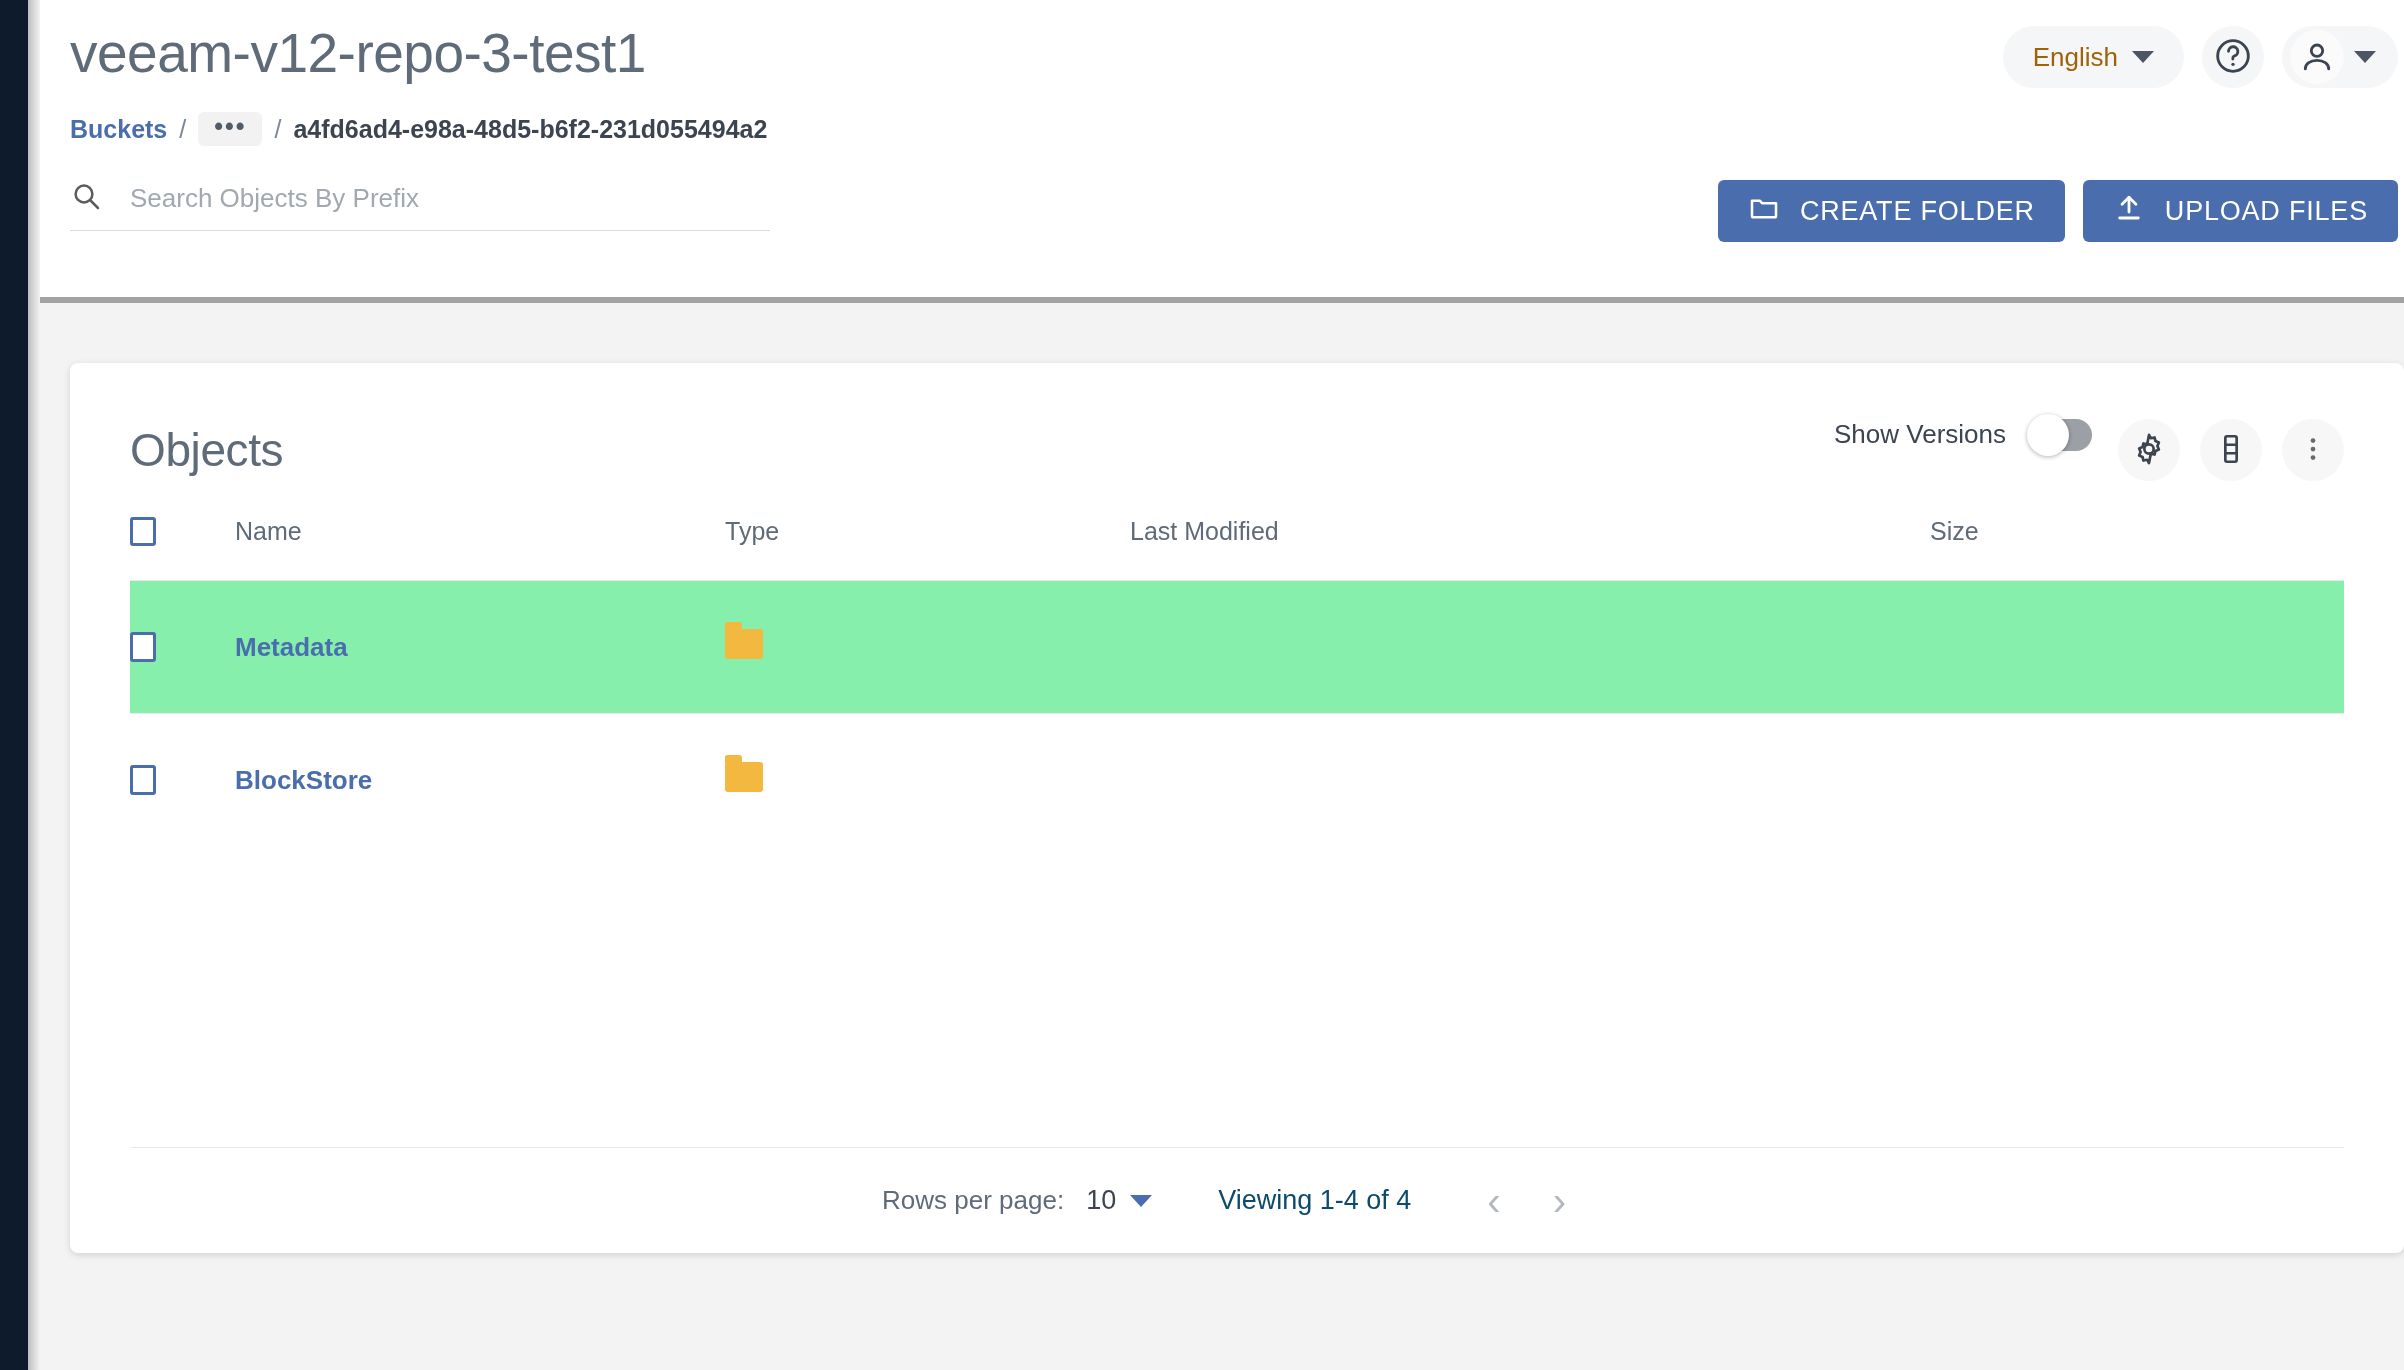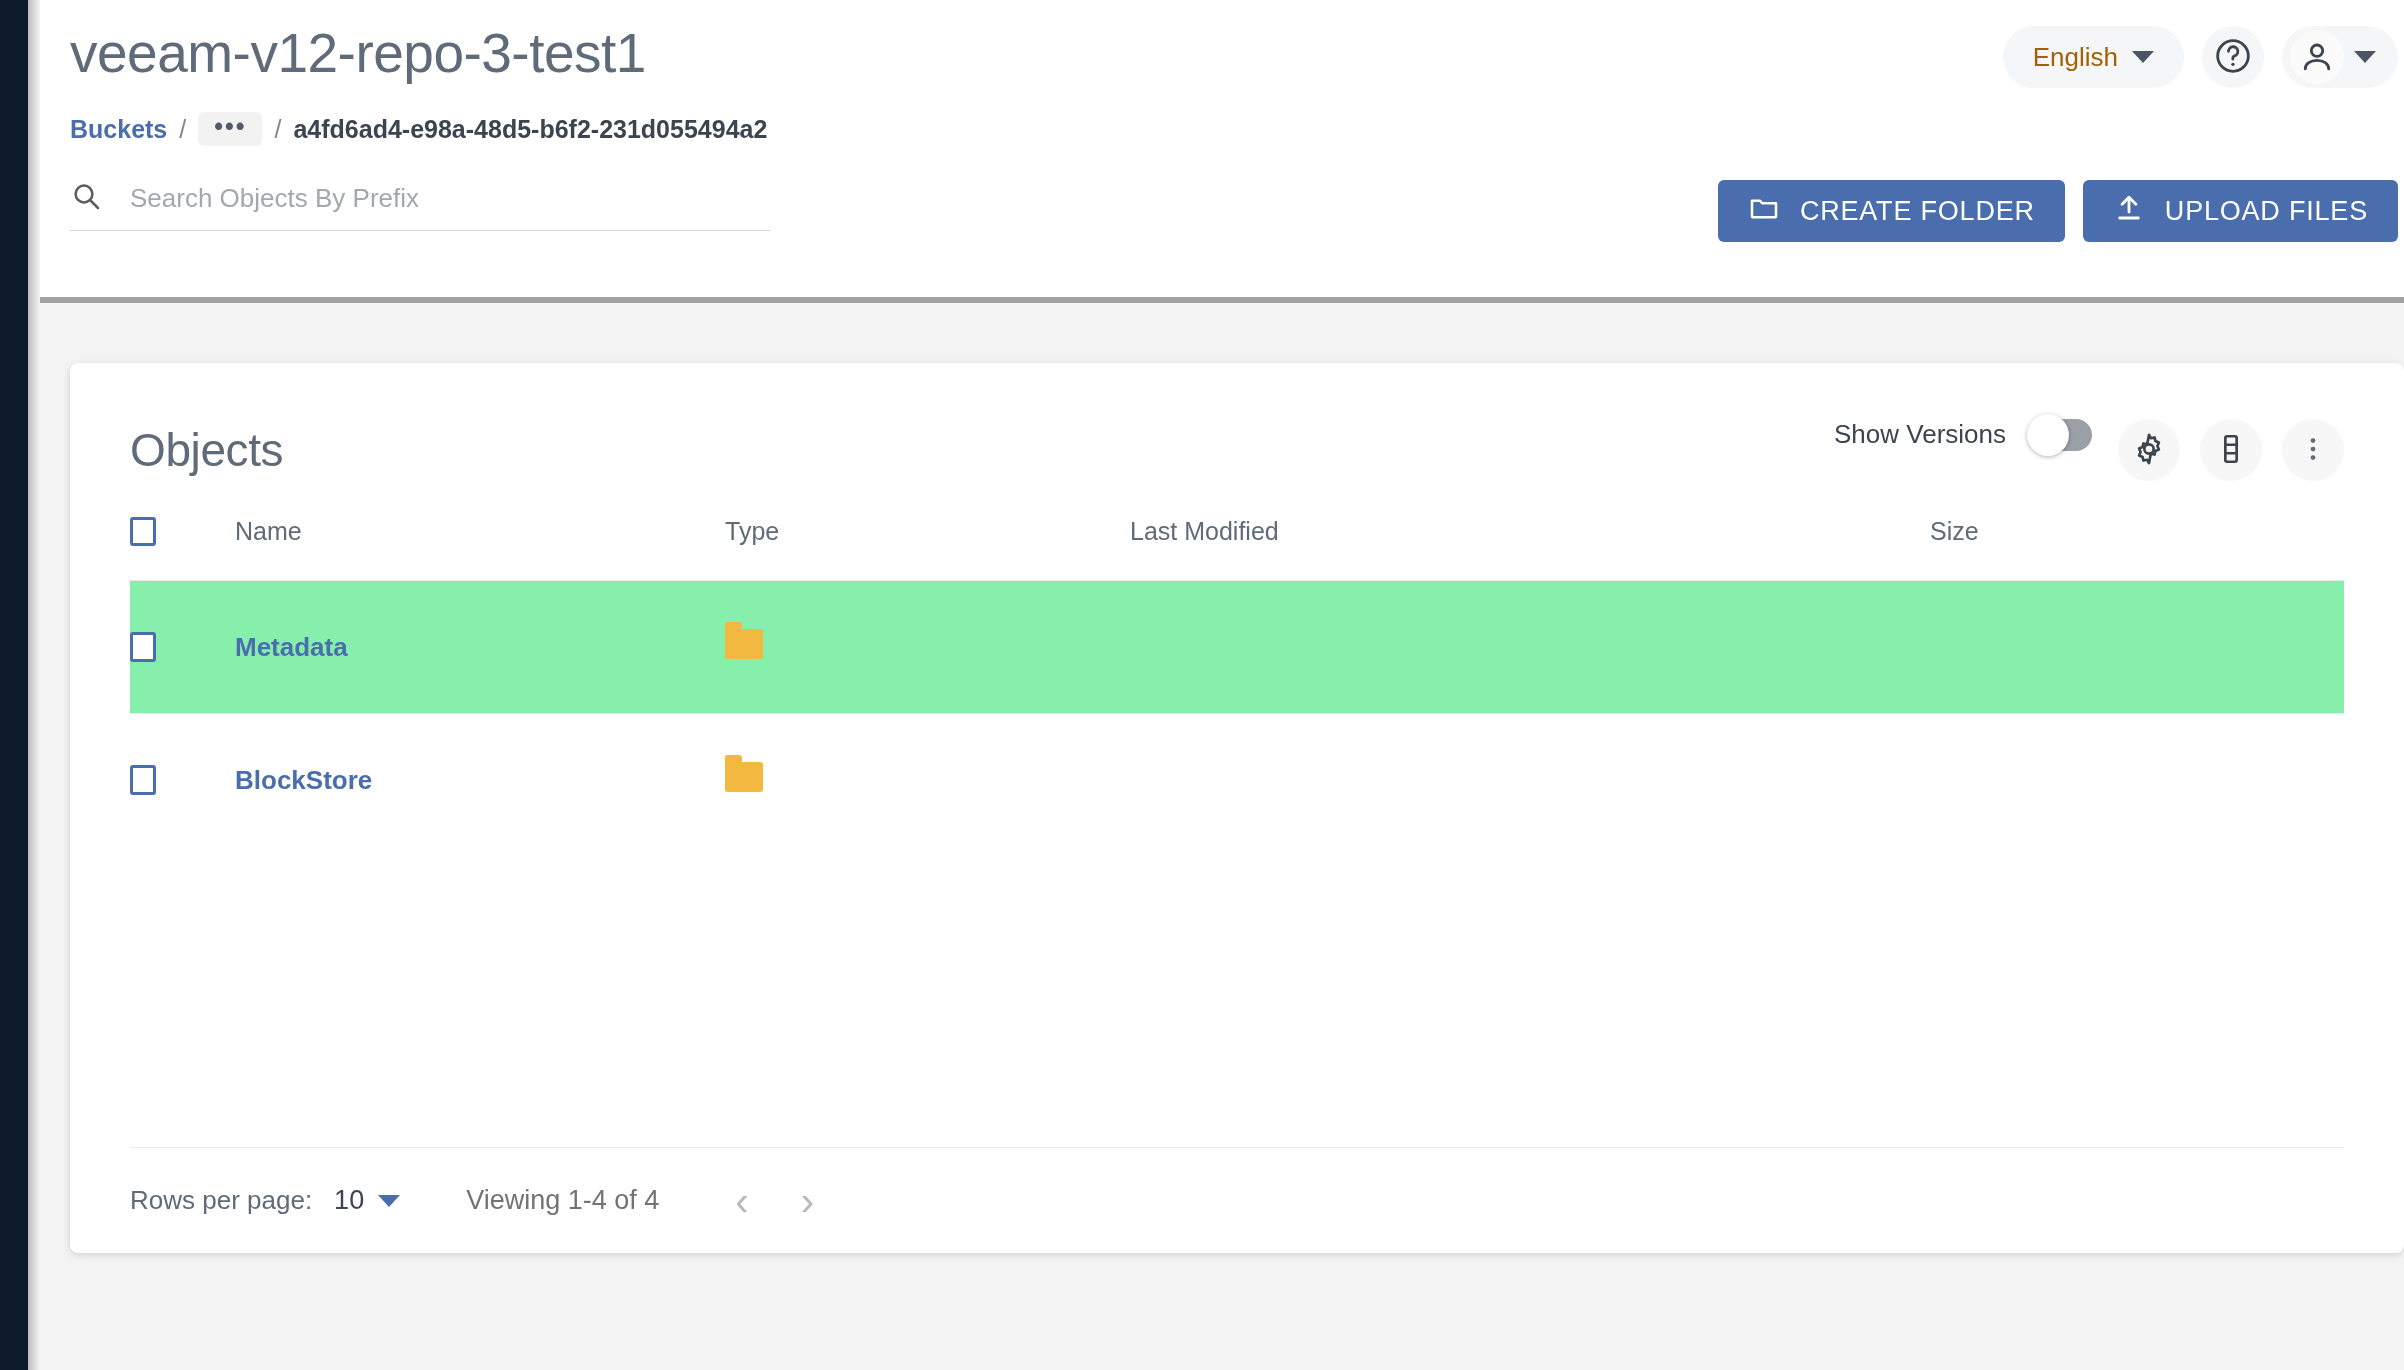--- a/index.html
+++ b/index.html
@@ -294,37 +294,37 @@
 
   
   .card-footer {
     position: absolute;
     left: 60px; right: 60px;
     bottom: 0;
     height: 106px;
     border-top: 1px solid #e9e9ea;
     display: flex;
     align-items: center;
-    justify-content: flex-start;
+    justify-content: center;
     gap: 0;
   }
   .rpp-label { font-size: 26px; color: #5f6b78; }
   .rpp-value {
     font-size: 27px; color: #3b444f;
     margin-left: 22px; margin-right: 14px;
     cursor: pointer;
   }
   .caret-blue {
     width: 0; height: 0;
     border-left: 11px solid transparent;
     border-right: 11px solid transparent;
     border-top: 12px solid #4a6ead;
     cursor: pointer;
   }
-  .viewing { font-size: 27px; color: #737373; margin-left: 66px; }
+  .viewing { font-size: 27px; color: #0c4a6e; margin-left: 66px; }
   .pg-btn {
     background: none; border: none; cursor: pointer;
     font-size: 40px; color: #b4b9bf;
     padding: 0 26px; line-height: 1;
     font-family: "Liberation Sans", sans-serif;
   }
   .pg-btn.first { margin-left: 50px; }
 </style>
 </head>
 <body>

